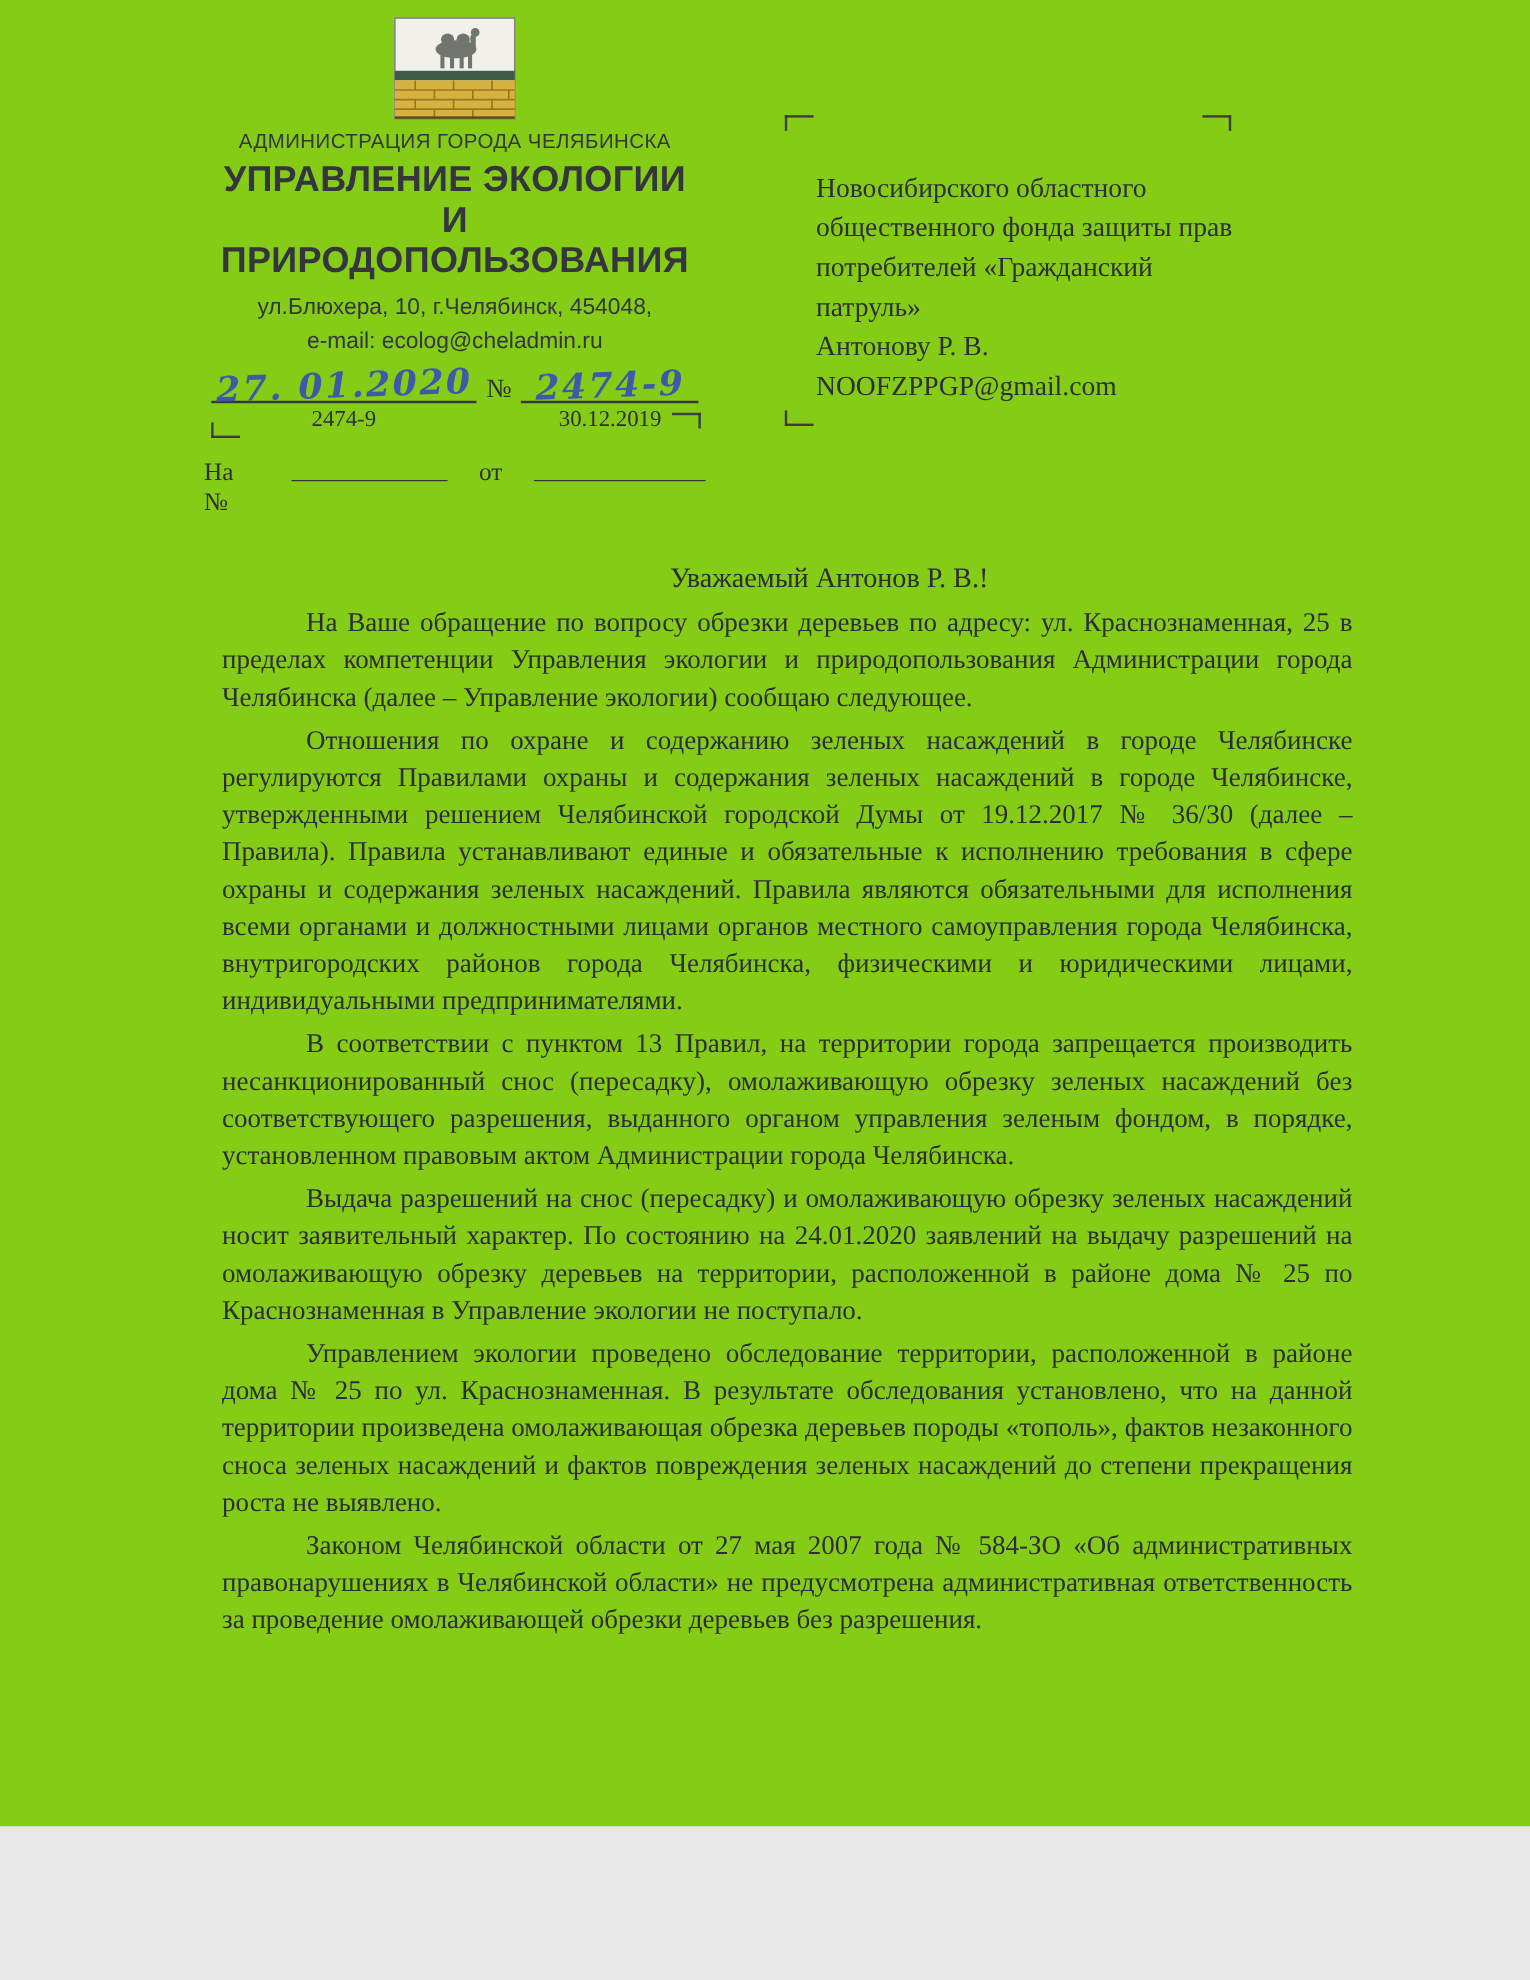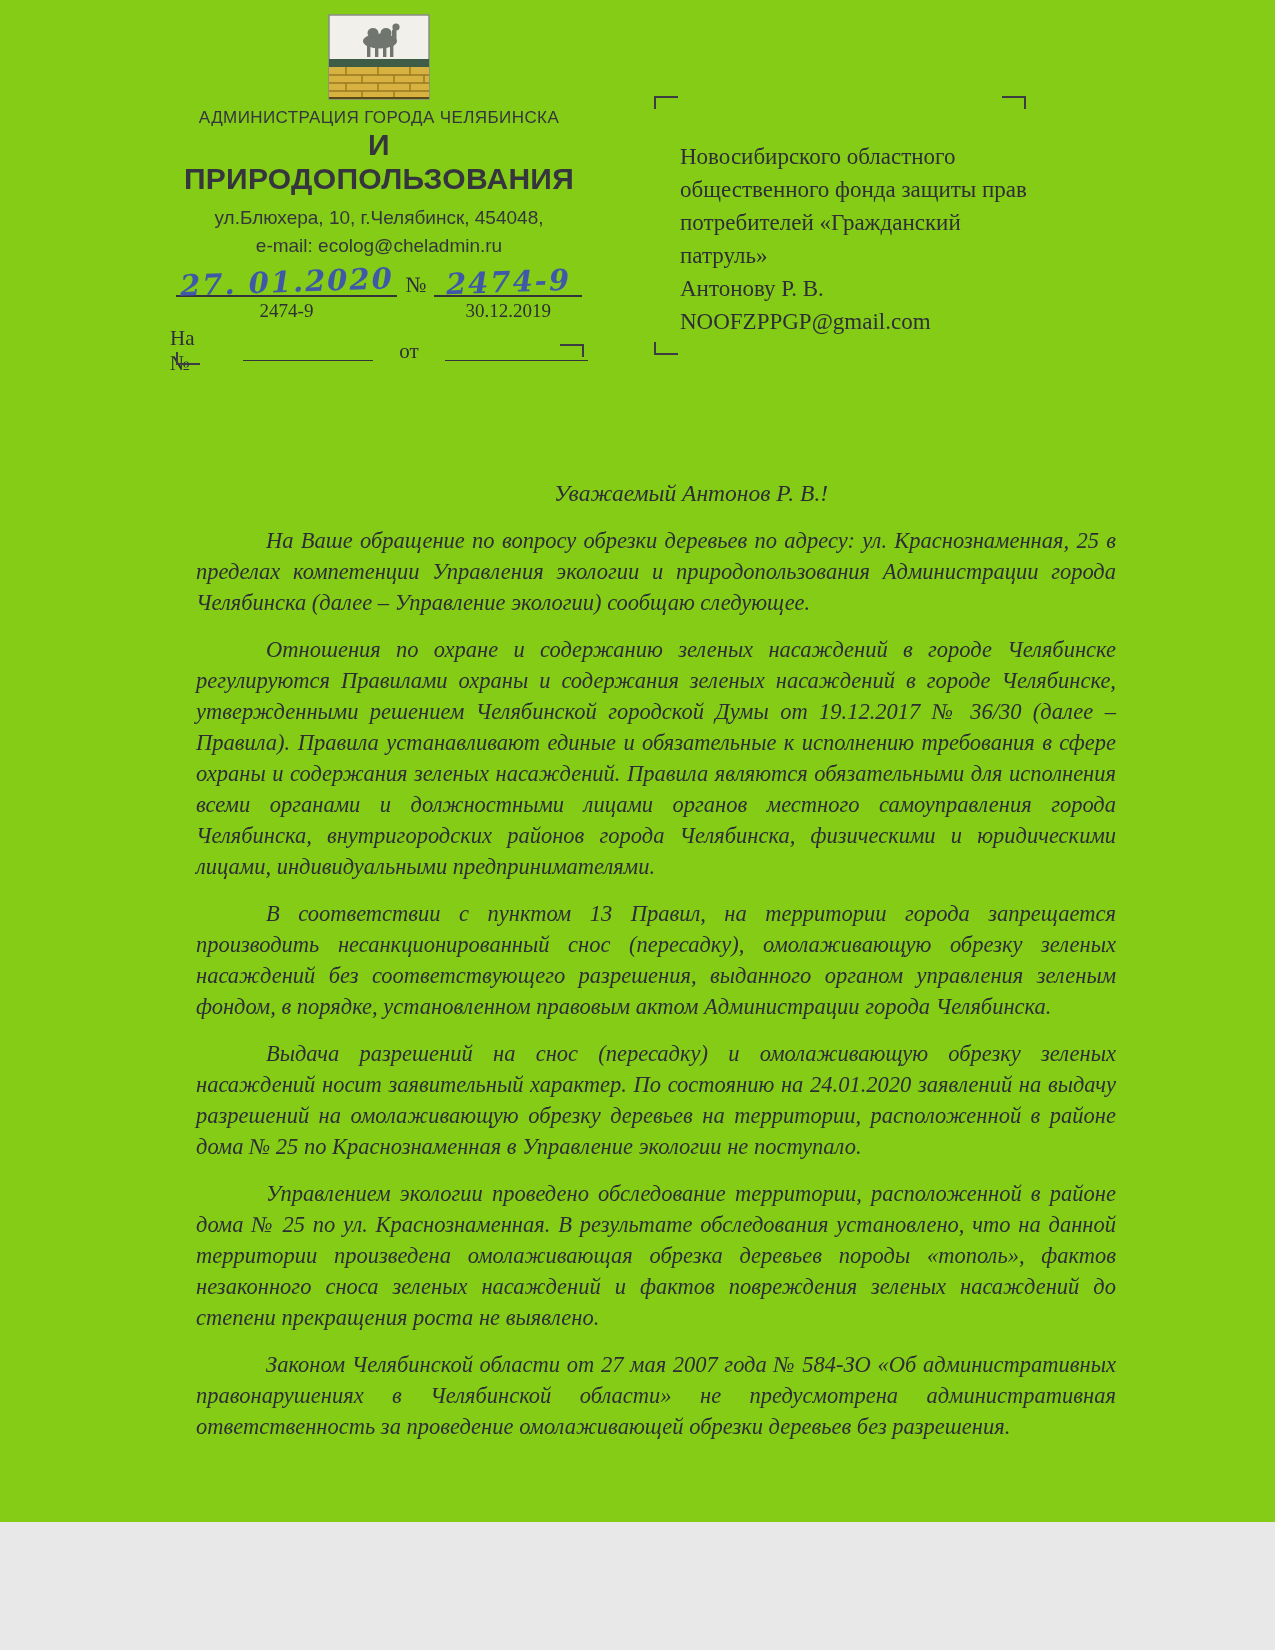--- a/index.html
+++ b/index.html
@@ -45,23 +45,23 @@
     font-style:italic; font-weight:bold;
     color:#3f58a8; font-size:29px; line-height:30px;
     letter-spacing:2px;
     transform:rotate(-2deg) translateY(2px);
     white-space:nowrap;
   }
   .typed { font-family:"Liberation Serif", serif; font-size:19px; color:#2e2e36; margin-top:3px; }
   .no-sym { font-family:"Liberation Serif", serif; font-size:22px; margin:0 8px 24px 8px; color:#2e2e36; }
 
   .na-row {
-    display:flex; align-items:center; justify-content:flex-start;
+    display:flex; align-items:flex-start; justify-content:flex-start;
     font-family:"Liberation Serif", serif; font-size:21px; color:#2e2e36;
-    margin-top:4px; text-align:left;gap:16px;
+    margin-top:20px; text-align:left;gap:16px;
   }
   .blank { border-bottom:1.6px solid #34343c; height:20px; }
   .blank1 { width:138px; margin:0 10px; }
   .blank2 { width:152px; margin-left:10px; }
 
   .subject {
     font-family:"Liberation Serif", serif;
     font-size:23px; color:#2e2e36;
     text-align:left; padding-left:26px; margin-top:18px;
   }
@@ -82,21 +82,21 @@
   .cm-sl { left:176px; top:352px; border-bottom:2px solid #3c3c44; border-left:2px solid #3c3c44; }
 
   
   .body-text {
     position:absolute; left:180px; top:462px; width:952px;
     font-size:22.5px; line-height:31px;
     text-align:justify;
     color:#2d2d35;
   }
   .salutation { text-align:center; text-indent:0; font-size:23.5px; margin:0 0 26px 0; }
-  .body-text p { margin:16px; text-indent:70px;font-style:italic; }
+  .body-text p { margin:5px; text-indent:70px; }
 </style>
 </head>
 <body>
 
 <div class="page">
 
   <div class="letterhead">
     <div class="logo">
       <svg viewBox="0 0 102 86" width="102" height="86" xmlns="http://www.w3.org/2000/svg">
         <rect x="1" y="1" width="100" height="84" fill="#f1f0ea" stroke="#8a8a86" stroke-width="1.5"></rect>
@@ -130,20 +130,21 @@
             <line x1="50" y1="69" x2="50" y2="77"></line>
             <line x1="82" y1="69" x2="82" y2="77"></line>
           <line x1="34" y1="77" x2="34" y2="85"></line>
             <line x1="66" y1="77" x2="66" y2="85"></line>
         </g>
         <rect x="1" y="83" width="100" height="2" fill="#5a4a14"></rect>
       </svg>
     </div>
 
     <div class="org-small">АДМИНИСТРАЦИЯ ГОРОДА ЧЕЛЯБИНСКА</div>
+    <div class="org-big">УПРАВЛЕНИЕ ЭКОЛОГИИ</div>
     <div class="org-big" style="margin-top:0;">И ПРИРОДОПОЛЬЗОВАНИЯ</div>
     <div class="lh-addr">ул.Блюхера, 10, г.Челябинск, 454048,</div>
     <div class="lh-email">e-mail: ecolog@cheladmin.ru</div>
 
     <div class="ref-area">
       <div class="ref-col">
         <div class="hw-wrap w1">
           <span class="hw">27. 01.2020</span>
         </div>
         <div class="typed">2474-9</div>

